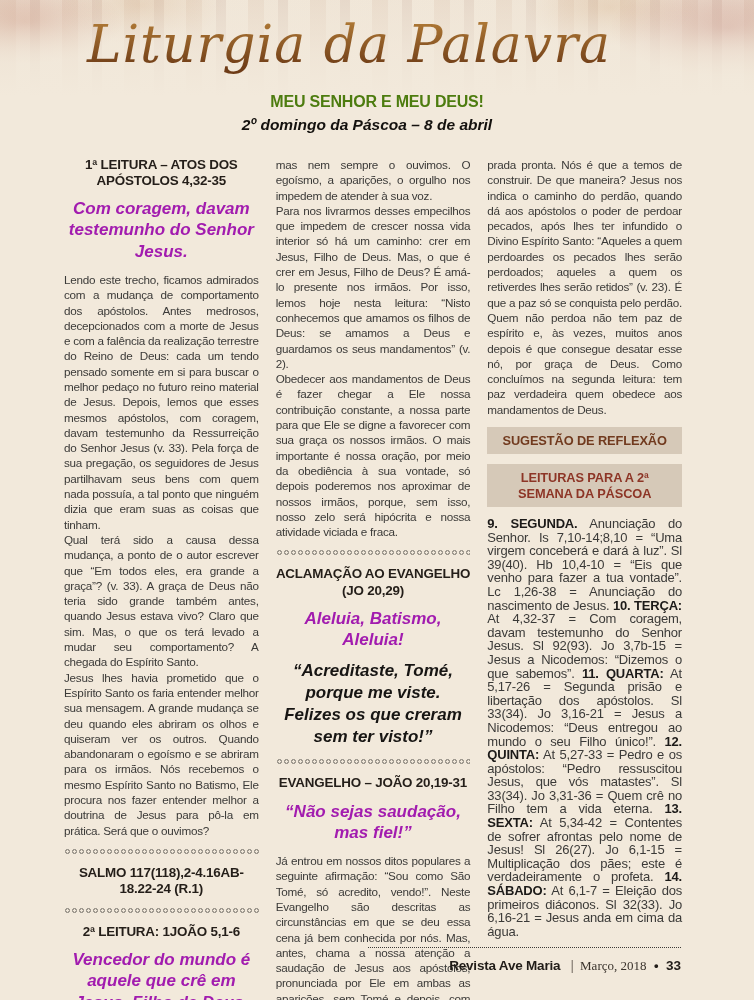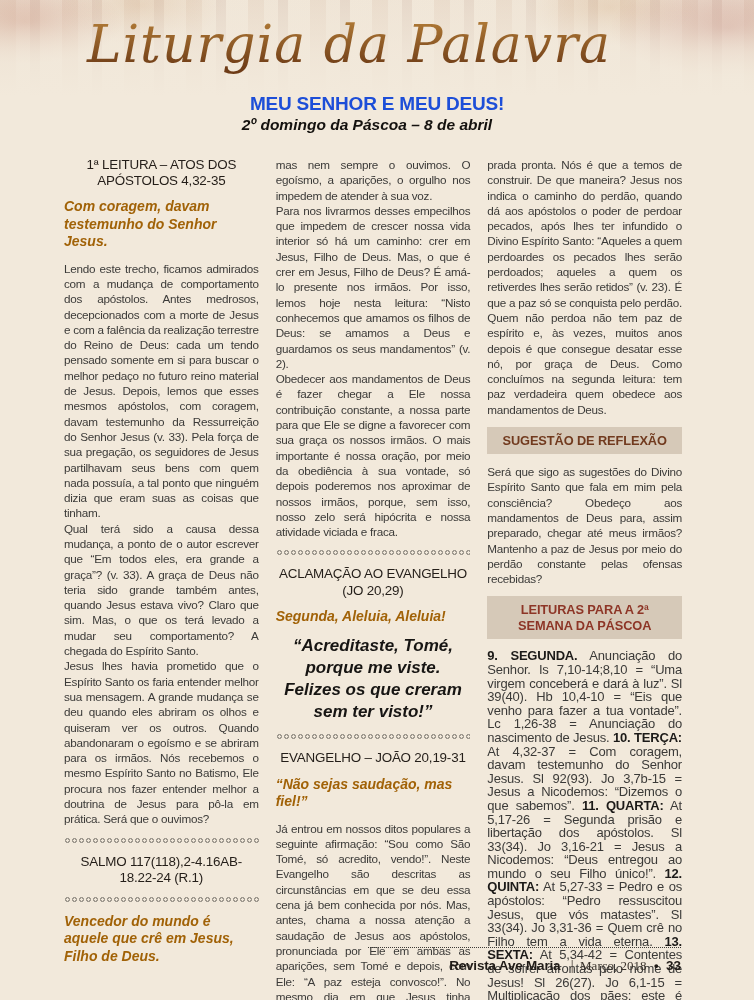--- a/index.html
+++ b/index.html
@@ -32,41 +32,41 @@
     position:absolute;top:14px;left:0;width:698px;text-align:center;
     font-family:"DejaVu Serif", serif;font-style:italic;font-weight:400;
     font-size:52px;letter-spacing:1px;
     color:#8a5526;
     background:linear-gradient(180deg,#b07a36 10%,#6e3c17 90%);
     -webkit-background-clip:text;background-clip:text;
     -webkit-text-fill-color:transparent;
   }
   .title{
     position:absolute;top:93px;left:0;width:754px;text-align:center;margin:0;
-    font-size:19px;font-weight:800;color:#1d4ed8;letter-spacing:-0.2px;
+    font-size:16px;font-weight:800;color:#4d7c0f;letter-spacing:-0.2px;
   }
   .subtitle{
     position:absolute;top:116px;left:0;width:734px;text-align:center;margin:0;
     font-size:15.5px;font-weight:700;font-style:italic;color:#14110e;
   }
 
   
   .cols{
     position:absolute;top:157px;left:64px;width:618px;height:800px;
     display:grid;grid-template-columns:repeat(3,1fr);column-gap:17px;
   }
   .col{min-width:0;}
 
   .sec-h{
-    font-size:13.4px;font-weight:400;text-align:center;color:#241e19;
+    font-size:13.4px;font-weight:700;text-align:center;color:#241e19;
     margin:0 0 9px;line-height:1.2;letter-spacing:-0.2px;
   }
   .sub{
-    font-size:14px;font-weight:700;font-style:italic;
-    color:#a16207;margin:0 0 10px;line-height:1.25;
+    font-size:17px;font-weight:700;font-style:italic;text-align:center;
+    color:#a21caf;margin:0 0 10px;line-height:1.25;
   }
   .body{
     font-size:11.7px;line-height:15.3px;text-align:justify;color:#3b3a38;
     margin:0;letter-spacing:-0.25px;
   }
   .quote{
     font-size:17px;font-weight:700;font-style:italic;text-align:center;
     color:#171513;margin:0;line-height:1.3;
   }
   .divider{
@@ -117,43 +117,43 @@
 
     <section class="col">
       <h3 class="sec-h">1ª LEITURA – ATOS DOS APÓSTOLOS 4,32-35</h3>
       <p class="sub">Com coragem, davam testemunho do Senhor Jesus.</p>
       <p class="body">Lendo este trecho, ficamos admirados com a mudança de comportamento dos apóstolos. Antes medrosos, decepcionados com a morte de Jesus e com a falência da realização terrestre do Reino de Deus: cada um tendo pensado somente em si para buscar o melhor pedaço no futuro reino material de Jesus. Depois, lemos que esses mesmos apóstolos, com coragem, davam testemunho da Ressurreição do Senhor Jesus (v. 33). Pela força de sua pregação, os seguidores de Jesus partilhavam seus bens com quem nada possuía, a tal ponto que ninguém dizia que eram suas as coisas que tinham.</p>
       <p class="body">Qual terá sido a causa dessa mudança, a ponto de o autor escrever que “Em todos eles, era grande a graça”? (v. 33). A graça de Deus não teria sido grande também antes, quando Jesus estava vivo? Claro que sim. Mas, o que os terá levado a mudar seu comportamento? A chegada do Espírito Santo.</p>
       <p class="body">Jesus lhes havia prometido que o Espírito Santo os faria entender melhor sua mensagem. A grande mudança se deu quando eles abriram os olhos e quiseram ver os outros. Quando abandonaram o egoísmo e se abriram para os irmãos. Nós recebemos o mesmo Espírito Santo no Batismo, Ele procura nos fazer entender melhor a doutrina de Jesus para pô-la em prática. Será que o ouvimos?</p>
       <div class="divider"></div>
       <h3 class="sec-h">SALMO 117(118),2-4.16AB-18.22-24 (R.1)</h3>
       <div class="divider"></div>
+      <h3 class="sec-h">2ª LEITURA: 1JOÃO 5,1-6</h3>
       <p class="sub">Vencedor do mundo é aquele que crê em Jesus, Filho de Deus.</p>
 
     </section>
 
     <section class="col">
       <p class="body">mas nem sempre o ouvimos. O egoísmo, a aparições, o orgulho nos impedem de atender à sua voz.</p>
       <p class="body">Para nos livrarmos desses empecilhos que impedem de crescer nossa vida interior só há um caminho: crer em Jesus, Filho de Deus. Mas, o que é crer em Jesus, Filho de Deus? É amá-lo presente nos irmãos. Por isso, lemos hoje nesta leitura: “Nisto conhecemos que amamos os filhos de Deus: se amamos a Deus e guardamos os seus mandamentos” (v. 2).</p>
       <p class="body">Obedecer aos mandamentos de Deus é fazer chegar a Ele nossa contribuição constante, a nossa parte para que Ele se digne a favorecer com sua graça os nossos irmãos. O mais importante é nossa oração, por meio da obediência à sua vontade, só depois poderemos nos aproximar de nossos irmãos, porque, sem isso, nosso zelo será hipócrita e nossa atividade viciada e fraca.</p>
       <div class="divider"></div>
       <h3 class="sec-h">ACLAMAÇÃO AO EVANGELHO (JO 20,29)</h3>
-      <p class="sub">Segunda, Aleluia, Aleluia!</p>
+      <p class="sub">Aleluia, Batismo, Aleluia!</p>
       <p class="quote">“Acreditaste, Tomé, porque me viste. Felizes os que creram sem ter visto!”</p>
       <div class="divider"></div>
       <h3 class="sec-h">EVANGELHO – JOÃO 20,19-31</h3>
       <p class="sub">“Não sejas saudação, mas fiel!”</p>
       <p class="body">Já entrou em nossos ditos populares a seguinte afirmação: “Sou como São Tomé, só acredito, vendo!”. Neste Evangelho são descritas as circunstâncias em que se deu essa cena já bem conhecida por nós. Mas, antes, chama a nossa atenção a saudação de Jesus aos apóstolos, pronunciada por Ele em ambas as aparições, sem Tomé e depois, com Ele: “A paz esteja convosco!”. No mesmo dia em que Jesus tinha aparecido a Maria Madalena, ou seja, no primeiro dia seguinte ao sábado, “Os discípulos tinham fechado as portas do lugar onde se achavam, por medo dos judeus. Jesus veio e pôs-se no meio deles. Disse-lhes Ele: ‘A paz esteja convosco!’” (v. 19). Depois de lhes ter mostrado as chagas, disse-lhes outra vez: “A paz esteja convosco!”.</p>
 
     </section>
 
     <section class="col">
       <p class="body">prada pronta. Nós é que a temos de construir. De que maneira? Jesus nos indica o caminho do perdão, quando dá aos apóstolos o poder de perdoar pecados, após lhes ter infundido o Divino Espírito Santo: “Aqueles a quem perdoardes os pecados lhes serão perdoados; aqueles a quem os retiverdes lhes serão retidos” (v. 23). É que a paz só se conquista pelo perdão. Quem não perdoa não tem paz de espírito e, às vezes, muitos anos depois é que consegue desatar esse nó, por graça de Deus. Como concluímos na segunda leitura: tem paz verdadeira quem obedece aos mandamentos de Deus.</p>
       <div class="box-h reflect">SUGESTÃO DE REFLEXÃO</div>
-      <p class="body">Será que sigo as sugestões do Divino Espírito Santo que fala em mim pela consciência? Obedeço aos mandamentos de Deus para, assim preparado, chegar até meus irmãos? Mantenho a paz de Jesus por meio do perdão constante pelas ofensas recebidas?</p>
       <div class="box-h weekly">LEITURAS PARA A 2ª SEMANA DA PÁSCOA</div>
       <p class="readings"><b>9. SEGUNDA.</b><span> Anunciação do Senhor. Is 7,10-14;8,10 = “Uma virgem conceberá e dará à luz”. Sl 39(40). Hb 10,4-10 = “Eis que venho para fazer a tua vontade”. Lc 1,26-38 = Anunciação do nascimento de Jesus. </span><b>10. TERÇA:</b><span> At 4,32-37 = Com coragem, davam testemunho do Senhor Jesus. Sl 92(93). Jo 3,7b-15 = Jesus a Nicodemos: “Dizemos o que sabemos”. </span><b>11. QUARTA:</b><span> At 5,17-26 = Segunda prisão e libertação dos apóstolos. Sl 33(34). Jo 3,16-21 = Jesus a Nicodemos: “Deus entregou ao mundo o seu Filho único!”. </span><b>12. QUINTA:</b><span> At 5,27-33 = Pedro e os apóstolos: “Pedro ressuscitou Jesus, que vós matastes”. Sl 33(34). Jo 3,31-36 = Quem crê no Filho tem a vida eterna. </span><b>13. SEXTA:</b><span> At 5,34-42 = Contentes de sofrer afrontas pelo nome de Jesus! Sl 26(27). Jo 6,1-15 = Multiplicação dos pães; este é verdadeiramente o profeta. </span><b>14. SÁBADO:</b><span> At 6,1-7 = Eleição dos primeiros diáconos. Sl 32(33). Jo 6,16-21 = Jesus anda em cima da água.</span></p>
     </section>
 
   </main>
 
   <div class="foot-rule"></div>
   <div class="footer-text">
     <span class="brand">Revista Ave Maria</span>
     <span class="sep">|</span>

